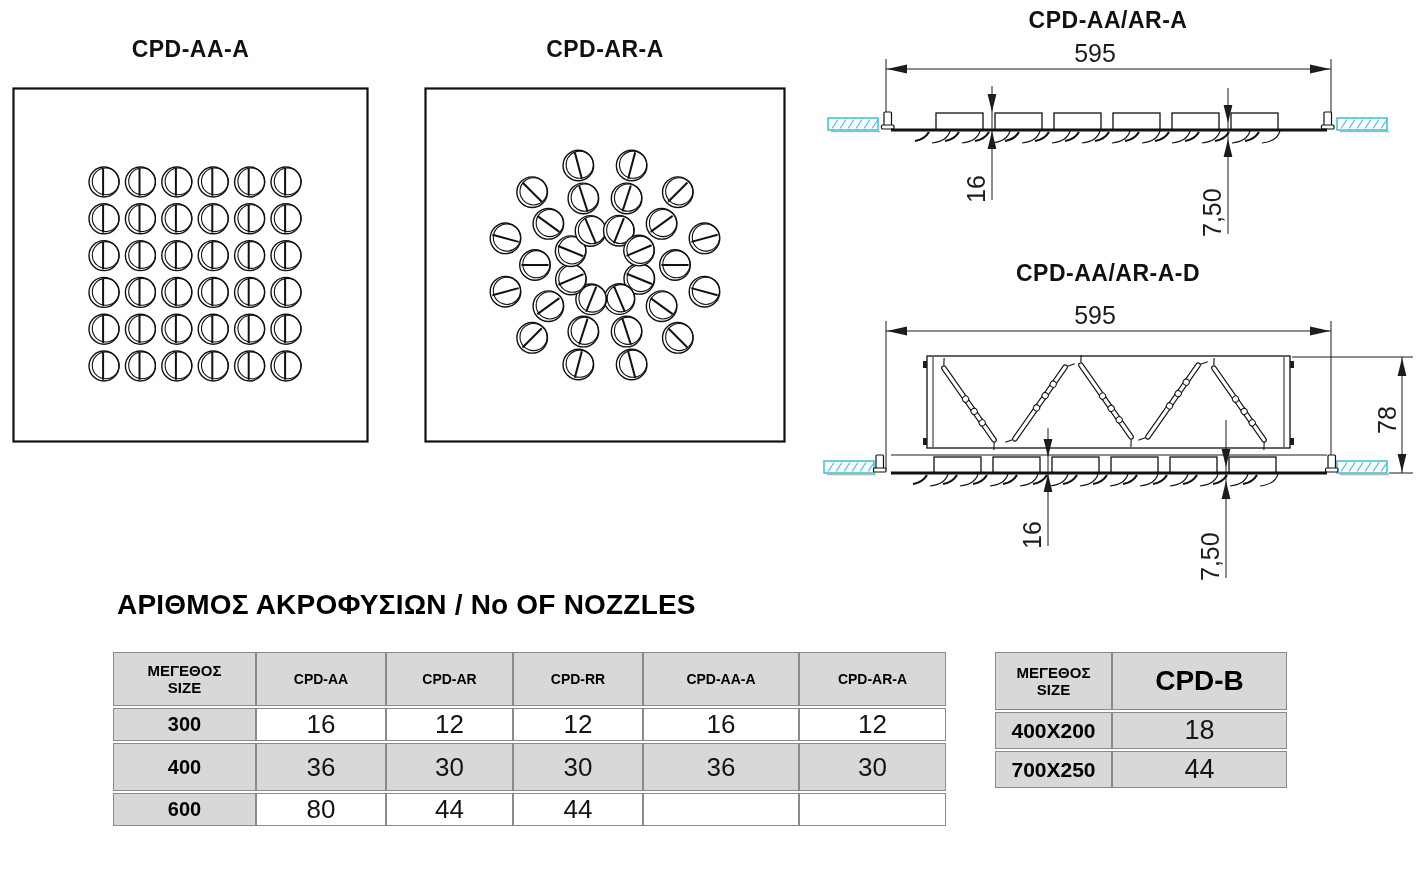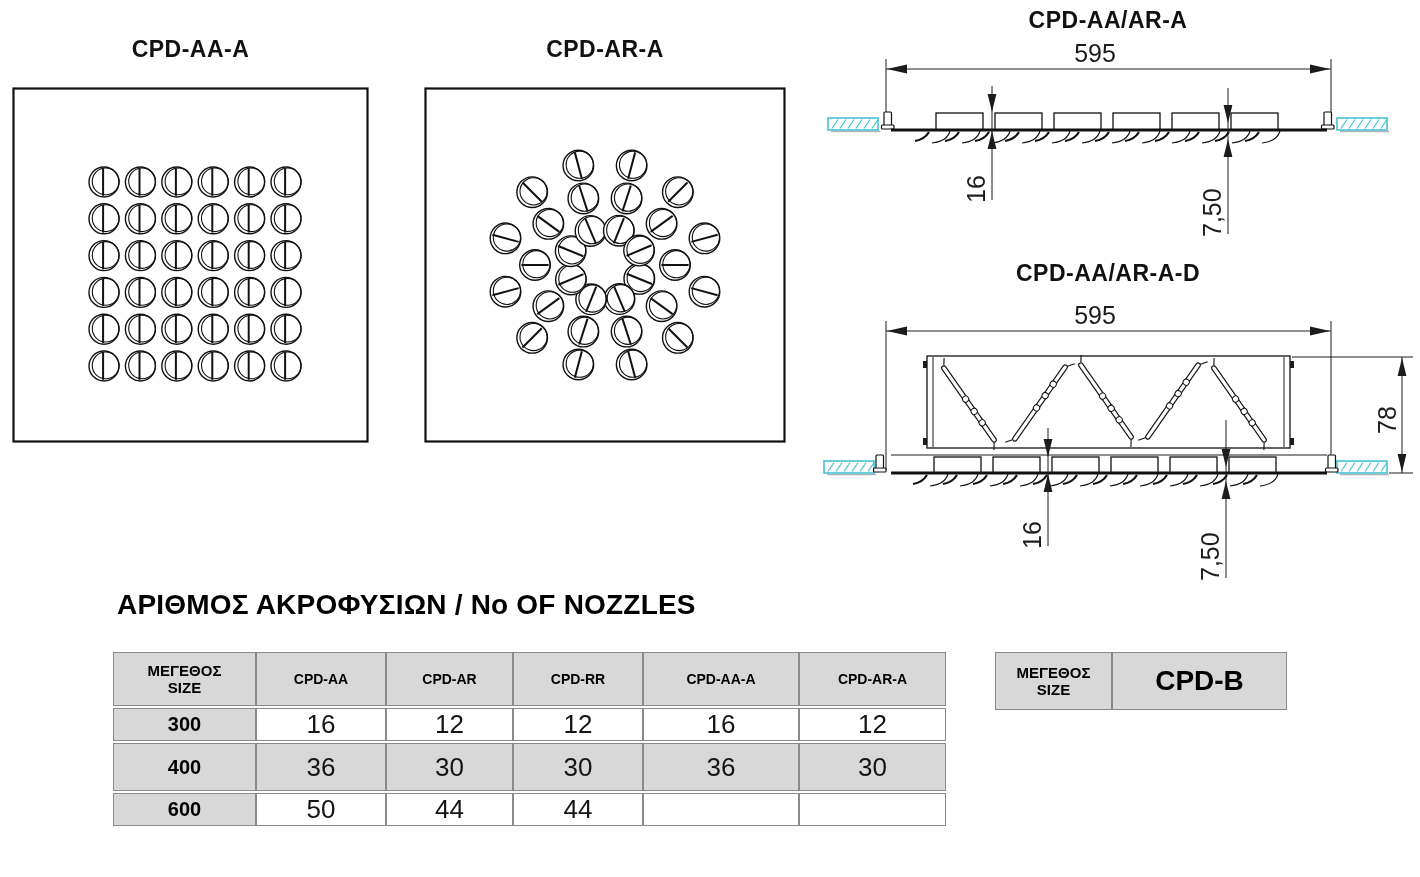--- a/index.html
+++ b/index.html
@@ -667,21 +667,21 @@
     <tr style="height:48px">
       <td class="gray size-cell">400</td>
       <td class="gray val-cell">36</td>
       <td class="gray val-cell">30</td>
       <td class="gray val-cell">30</td>
       <td class="gray val-cell">36</td>
       <td class="gray val-cell">30</td>
     </tr>
     <tr style="height:24px">
       <td class="gray size-cell">600</td>
-      <td class="white val-cell">50</td>
+      <td class="white val-cell">80</td>
       <td class="white val-cell">44</td>
       <td class="white val-cell">44</td>
       <td class="white val-cell"></td>
       <td class="white val-cell"></td>
     </tr>
   </tbody>
     </table>
 
   <table id="cpdb-table" class="tbl" style="left:995px; top:650px;">
     <colgroup>
@@ -689,16 +689,24 @@
         <col style="width:175px">
       </colgroup>
     <tbody>
         <tr style="height:58px">
       <td class="gray">
         <div class="hdr-two">ΜΕΓΕΘΟΣ</div>
         <div class="hdr-two">SIZE</div>
       </td>
       <td class="gray col-hdr">CPD-B</td>
     </tr>
+    <tr style="height:37px">
+      <td class="gray size-cell">400X200</td>
+      <td class="gray val-cell">18</td>
+    </tr>
+    <tr style="height:37px">
+      <td class="gray size-cell">700X250</td>
+      <td class="gray val-cell">44</td>
+    </tr>
   </tbody>
     </table>
 
 </div>
 
 </body></html>

